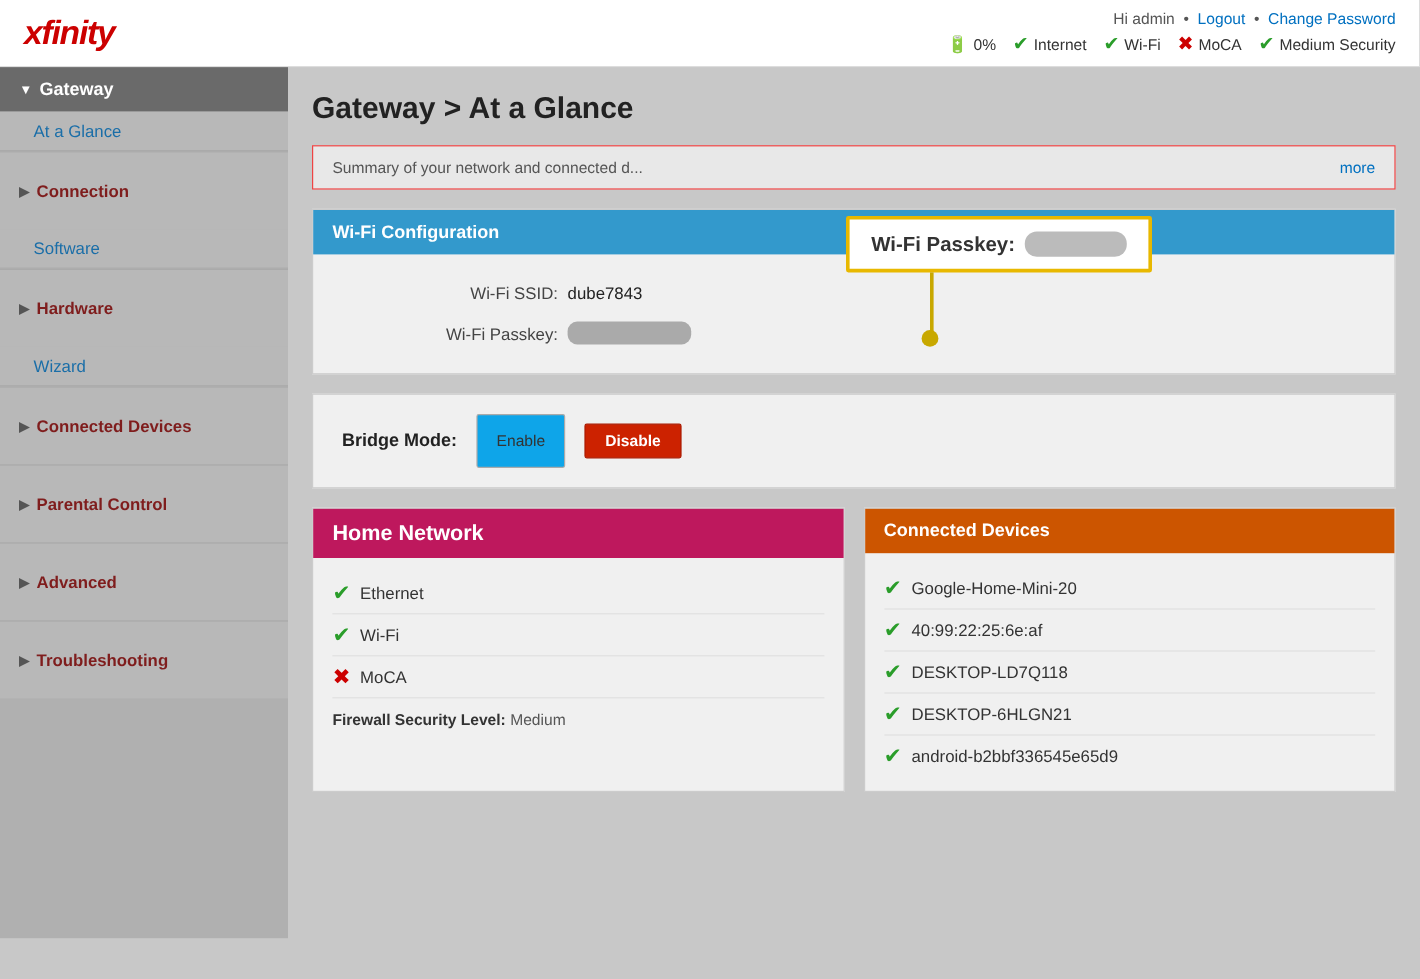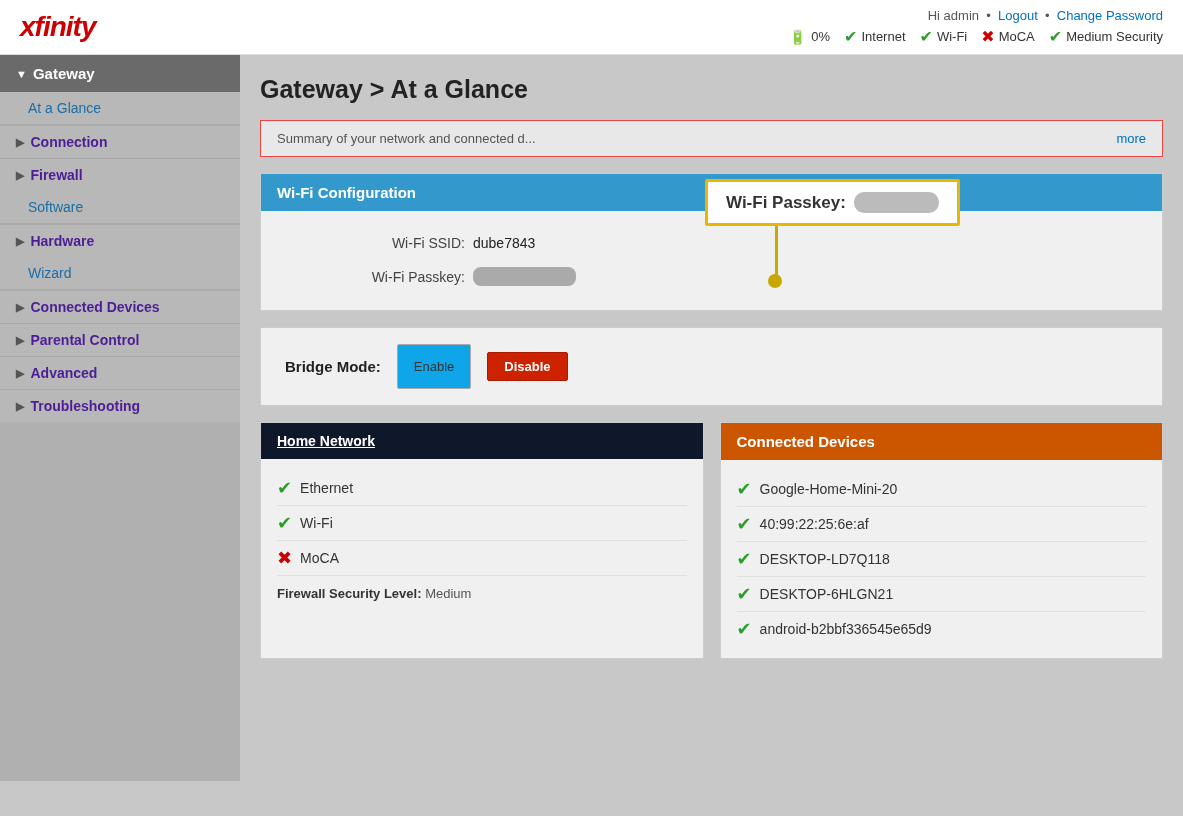--- a/index.html
+++ b/index.html
@@ -58,22 +58,22 @@
       cursor: pointer;
       font-size: 14px;
       background: #b8b8b8;
       border-bottom: 1px solid #aaa;
     }
     .sidebar-subitem.active-sub {
       color: #1a6ea8;
       font-weight: normal;
     }
     .sidebar-item {
-      padding: 8px 16px;
-      color: #4c1d95;
+      padding: 24px 16px;
+      color: #7f1d1d;
       cursor: pointer;
       font-size: 14px;
       font-weight: bold;
       border-top: 1px solid #aaa;
       display: flex;
       align-items: center;
       gap: 6px;
     }
     .sidebar-item::before { content: '▶'; font-size: 11px; color: #555; }
 
@@ -170,21 +170,21 @@
       cursor: pointer;
       font-size: 13px;
       color: #fff;
       border-radius: 2px;
       font-weight: bold;
     }
 
     
     .bottom-panels { display: flex; gap: 16px; }
     .panel { flex: 1; background: #f0f0f0; border: 1px solid #ccc; }
-    .panel-header-blue { background: #0f172a; color: #fff; padding: 10px 16px; font-size: 14px; font-weight: bold; text-decoration: underline; }
+    .panel-header-blue { background: #be185d; color: #fff; padding: 10px 16px; font-size: 18px; font-weight: bold; }
     .panel-header-orange { background: #cc5500; color: #fff; padding: 10px 16px; font-size: 15px; font-weight: bold; }
     .panel-body { padding: 12px 16px; }
     .panel-item {
       display: flex;
       align-items: center;
       gap: 8px;
       padding: 6px 0;
       font-size: 14px;
       border-bottom: 1px solid #e0e0e0;
     }
@@ -231,21 +231,20 @@
     </div>
   </div>
 </div>
 
 <div id="layout">
 
   <div id="sidebar">
     <div class="sidebar-section-active">Gateway</div>
     <div class="sidebar-subitem active-sub">At a Glance</div>
     <div class="sidebar-item" style="background:#b8b8b8;">Connection</div>
-    <div class="sidebar-item" style="background:#b8b8b8;">Firewall</div>
     <div class="sidebar-subitem">Software</div>
     <div class="sidebar-item" style="background:#b8b8b8;">Hardware</div>
     <div class="sidebar-subitem">Wizard</div>
     <div class="sidebar-item" style="background:#b8b8b8;">Connected Devices</div>
     <div class="sidebar-item" style="background:#b8b8b8;">Parental Control</div>
     <div class="sidebar-item" style="background:#b8b8b8;">Advanced</div>
     <div class="sidebar-item" style="background:#b8b8b8;">Troubleshooting</div>
   </div>
 
   <div id="main">

